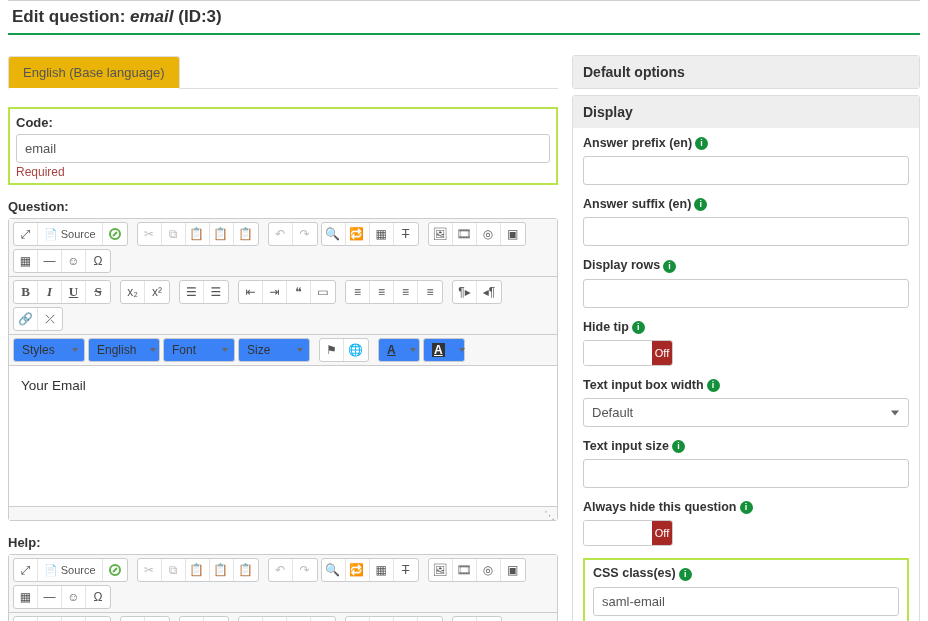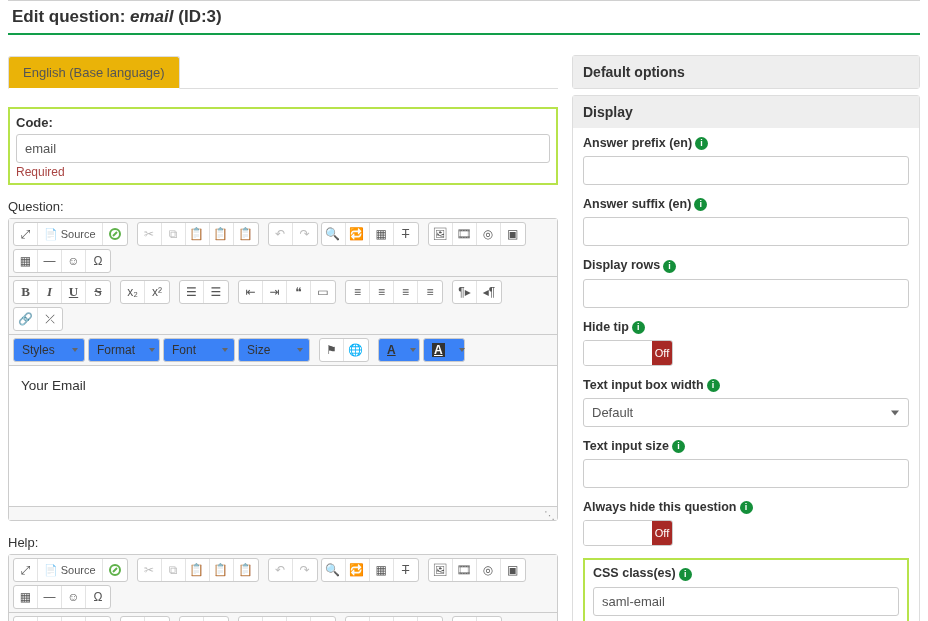--- a/index.html
+++ b/index.html
@@ -70,21 +70,21 @@
   }
   select { appearance:none; padding-right:24px; }
   .select-wrap { position:relative; }
   .select-wrap::after {
     content:""; position:absolute; right:10px; top:50%;
     border-left:4px solid transparent; border-right:4px solid transparent;
     border-top:5px solid #666; transform:translateY(-50%);
     pointer-events:none;
   }
 
-  .section-label { font-weight:400; font-size:13px; margin: 14px 0 4px 0; }
+  .section-label { font-weight:700; font-size:13px; margin: 14px 0 4px 0; }
 
   
   .ck {
     border:1px solid #ccc;
     border-radius:3px;
     background:#fff;
   }
   .ck-toolbar {
     background:#f7f7f7;
     border-bottom:1px solid #ccc;
@@ -339,21 +339,21 @@
             <div class="tb-btn">🔗</div>
             <div class="tb-btn">⤫</div>
           </div>
         </div>
         <div class="ck-row2">
           <div class="tb-dd narrow">
               <span>Styles</span>
               <span class="caret"></span>
             </div>
           <div class="tb-dd narrow">
-              <span>Format</span>
+              <span>English</span>
               <span class="caret"></span>
             </div>
           <div class="tb-dd narrow">
               <span>Font</span>
               <span class="caret"></span>
             </div>
           <div class="tb-dd narrow">
               <span>Size</span>
               <span class="caret"></span>
             </div>

